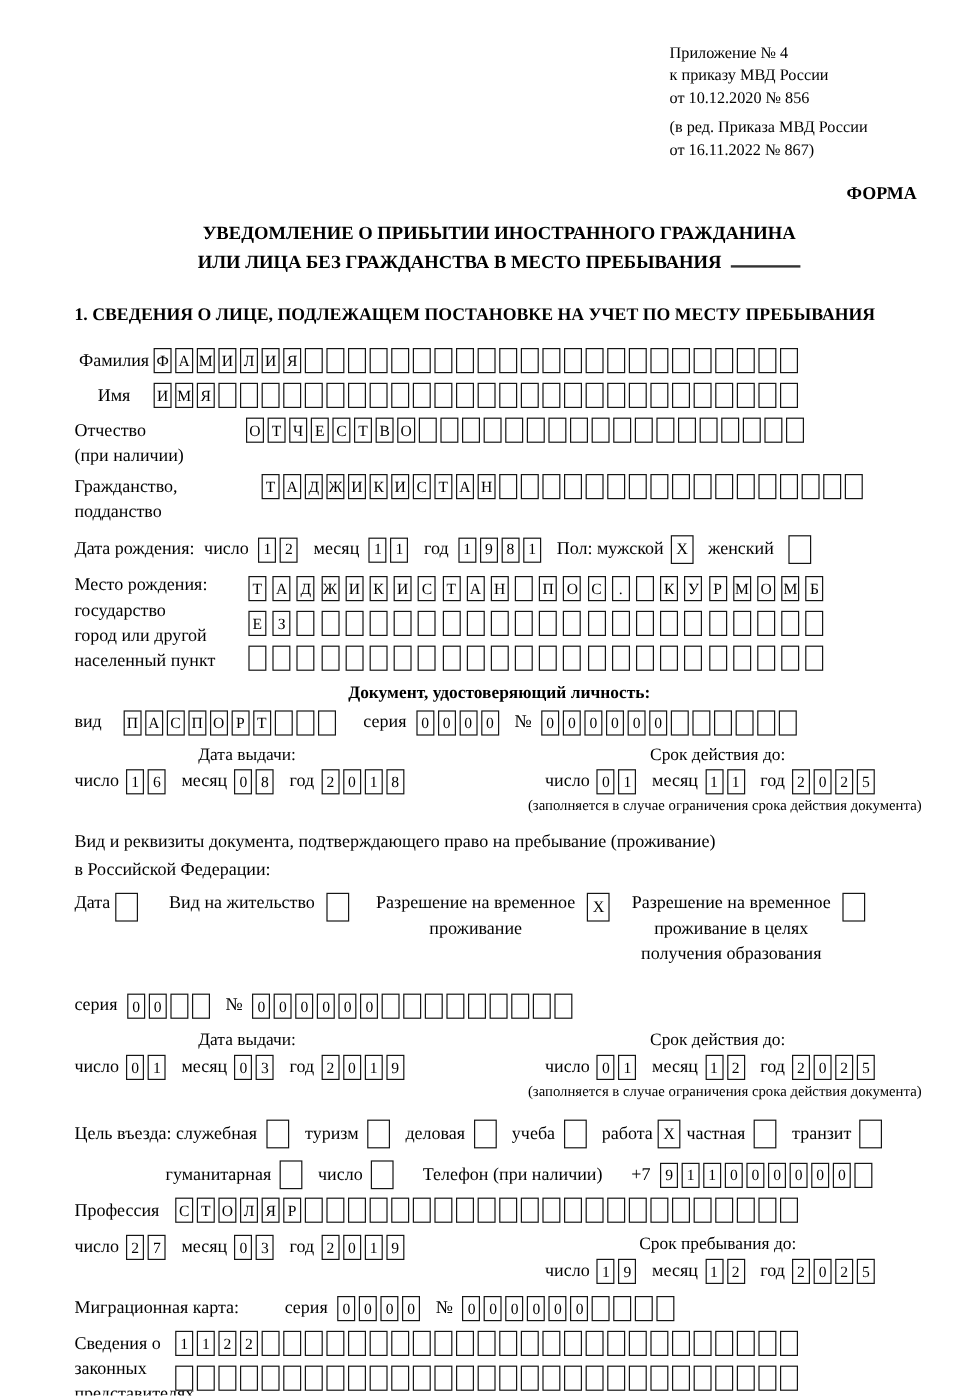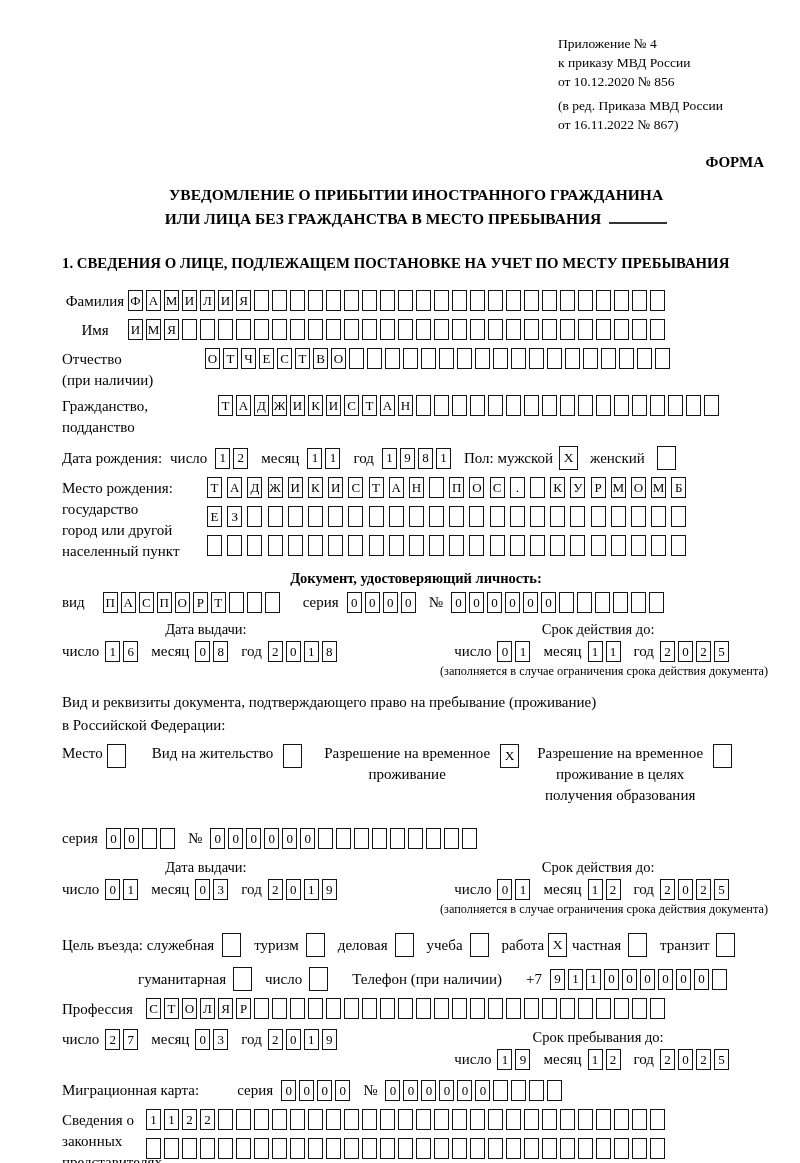--- a/index.html
+++ b/index.html
@@ -258,21 +258,21 @@
     <span class="t">Пол: мужской</span>
     <span class="checkbox" style="margin-left:6px;">
         <span class="cell">X</span>
       </span>
     <span class="t" style="margin-left:12px;">женский</span>
     <span class="checkbox" style="margin-left:12px;">
         <span class="cell"></span>
       </span>
   </div>
 
-  <div class="field-row" style="">
+  <div class="field-row" style="align-items:center;">
     <div class="label w145">
       <div>Место рождения:</div>
       <div>государство</div>
       <div>город или другой</div>
       <div>населенный пункт</div>
     </div>
     <div class="stack">
       <div class="cells wide">
           <span class="cell">Т</span>
           <span class="cell">А</span>
@@ -440,21 +440,21 @@
       </div>
     </div>
   </div>
   <div class="validity-note">(заполняется в случае ограничения срока действия документа)</div>
 
   <div class="intro-line">Вид и реквизиты документа, подтверждающего право на пребывание (проживание)</div>
   <div class="intro-line" style="margin-top:0;">в Российской Федерации:</div>
 
   <div class="permit-row">
     <div class="permit-item">
-      <span class="txt">Место</span>
+      <span class="txt">Дата</span>
       <span class="checkbox" style="margin-left:4px;">
           <span class="cell"></span>
         </span>
     </div>
     <div class="permit-item" style="margin-left:26px;">
       <span class="txt">Вид на жительство</span>
       <span class="checkbox">
           <span class="cell"></span>
         </span>
     </div>

